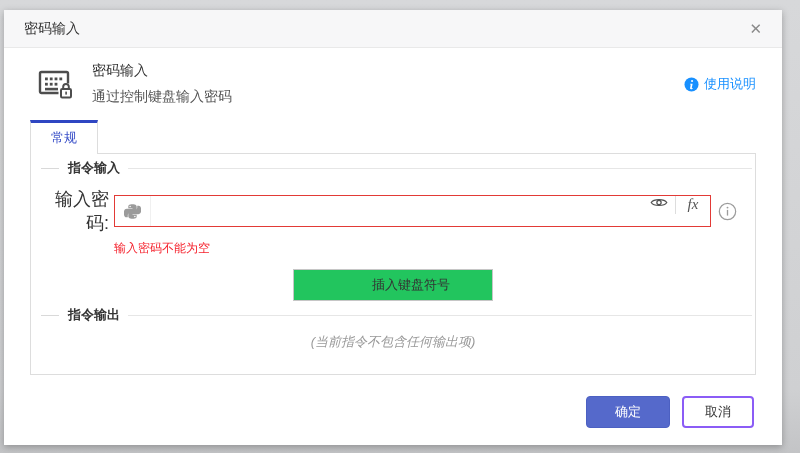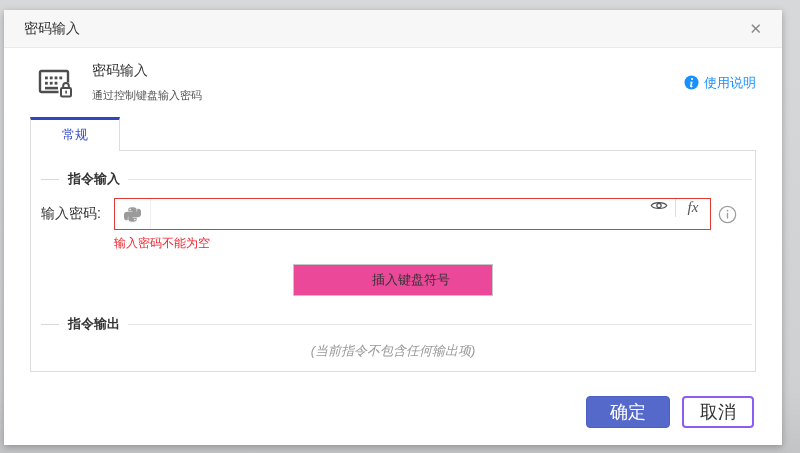--- a/index.html
+++ b/index.html
@@ -21,46 +21,46 @@
   .titlebar .title { font-size:14px; color:#333; }
   .close-btn {
     margin-left:auto; background:none; border:0; cursor:pointer;
     font-size:15px; color:#8a8a8a; line-height:1; padding:2px;
     font-family:inherit;
   }
   
   .header { display:flex; align-items:center; padding:14px 26px 0 34px; }
   .kb-icon { flex:none; margin-right:18px; display:flex; }
   .header-text .t1 { font-size:14px; color:#333; margin-bottom:8px; }
-  .header-text .t2 { font-size:11px; color:#555;font-family:Liberation Mono, monospace; }
+  .header-text .t2 { font-size:14px; color:#555;font-family:Liberation Mono, monospace; }
   .help-link {
     margin-left:auto; align-self:center; display:flex; align-items:center;
     gap:5px; color:#1890ff; font-size:13px; text-decoration:none; cursor:pointer;
   }
   
   .tabbar { padding:0 26px; margin-top:14px; }
   .tab {
     display:inline-block; position:relative; z-index:2; background:#fff;
     border:1px solid #ddd; border-bottom:none; border-top:3px solid #2f46c2;
-    color:#3a50c8; font-size:13px; padding:6px 31px 7px; margin-bottom:-1px;
+    color:#3a50c8; font-size:13px; padding:6px 20px 7px; margin-bottom:-1px;
     cursor:pointer;
   }
   
   .panel {
     margin:0 26px; border:1px solid #ddd; height:222px; position:relative;
     background:#fff;
   }
-  .legend-row { display:flex; align-items:center; margin-top:20px; height:16px; }
+  .legend-row { display:flex; align-items:center; margin-top:6px; height:16px; }
   .legend-row .dash { width:18px; height:1px; background:#d9d9d9; margin-left:10px; flex:none; }
   .legend-row .legend-text { font-size:13px; font-weight:bold; color:#333; margin:0 8px 0 9px; white-space:nowrap; }
   .legend-row .line { flex:1; height:1px; background:#e6e6e6; margin-right:3px; }
   .legend-row.out { }
   
   .input-row { display:flex; align-items:center; margin-top:11px; padding-left:10px; }
-  .input-row label { width:68px; flex:none; font-size:14px; color:#333; margin-right:5px; }
+  .input-row label { width:68px; flex:none; text-align:right; font-size:18px; color:#333; margin-right:5px; }
   .field {
     width:597px; height:32px; border:1px solid #e23a36; background:#fff;
     display:flex; align-items:flex-start;
   }
   .py-cell { width:36px; height:100%; flex:none; display:flex; align-items:center; justify-content:center; border-right:1px solid #f0f0f0; cursor:pointer; }
   .field input {
     flex:1; min-width:0; height:100%; border:none; outline:none;
     font-size:13px; padding:0 8px; font-family:inherit; background:transparent;
   }
   .eye-cell { width:32px; flex:none; display:flex; align-items:center; justify-content:center; cursor:pointer; }
@@ -68,27 +68,27 @@
   .fx-cell {
     width:34px; flex:none; text-align:center; cursor:pointer;
     font-family:"Liberation Serif","DejaVu Serif",serif; font-style:italic;
     font-size:15px; color:#555;
   }
   .info-cell { margin-left:7px; display:flex; cursor:pointer; }
   .error-text { margin:5px 0 8px 83px; font-size:12px; color:#f5222d; }
   
   .insert-row { text-align:center; margin-top:12px; }
   .insert-btn {
-    width:200px; height:32px; background:#ec4899; border:1px solid #c6c6c6;
+    width:200px; height:32px; background:#22c55e; border:1px solid #c6c6c6;
     font-size:13px; color:#333; cursor:pointer; font-family:inherit;padding-left:36px;
   }
   .empty-msg { text-align:center; margin-top:10px; font-size:13px; color:#999; font-style:italic; }
   
   .footer { position:absolute; right:28px; bottom:17px; display:flex; gap:12px; }
-  .btn { height:32px; font-size:18px; border-radius:4px; cursor:pointer; font-family:inherit; }
+  .btn { height:32px; font-size:13px; border-radius:4px; cursor:pointer; font-family:inherit; }
   .btn.primary { width:84px; background:#5569cb; border:1px solid #4c60c2; color:#fff; }
   .btn.default { width:72px; background:#fff; border:2px solid #8b5cf6; color:#333; }
 </style>
 </head>
 <body>
 
 <div class="dialog">
 
   <div class="titlebar">
     <span class="title">密码输入</span>

